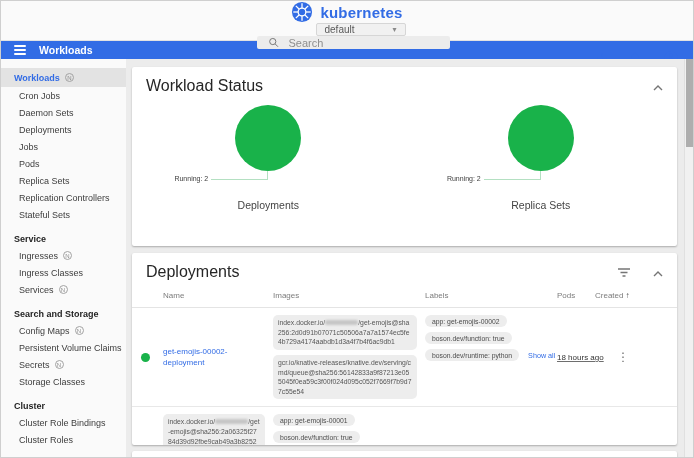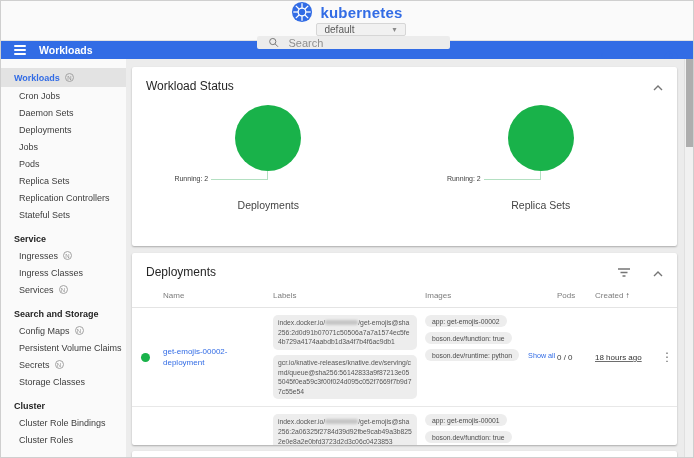--- a/index.html
+++ b/index.html
@@ -57,21 +57,21 @@
     margin-left:5px; width:9px; height:9px; border:1px solid #a3a3a3; border-radius:50%;
     font-size:6px; color:#8d8d8d; display:inline-flex; align-items:center;
     justify-content:center; font-weight:400; flex-shrink:0;
   }
   .main { flex:1; padding:8px 7px 0 6px; overflow:hidden; background:#ececec; }
   .scrolltrack { width:9px; background:#f1f1f1; border-left:1px solid #e0e0e0; position:relative; flex-shrink:0; cursor:pointer; }
   .scrollthumb { position:absolute; top:0; left:1px; width:7px; height:88px; background:#aeaeae; }
   
   .card { background:#fff; border-radius:2px; box-shadow:0 1px 2px rgba(0,0,0,.28); }
   .card-header { display:flex; align-items:center; padding:10px 14px 7px; }
-  .card-title { font-size:12px; color:#262626; }
+  .card-title { font-size:16px; color:#262626; }
   .card-actions { margin-left:auto; display:flex; align-items:center; gap:23px; }
   .card1 { height:179px; margin-bottom:7px; }
   .card2 { height:192px; margin-bottom:6px; overflow:hidden; }
   .card3 { height:28px; }
   
   .charts { display:flex; }
   .chart { flex:1; position:relative; height:130px; }
   .pie { width:66px; height:66px; border-radius:50%; background:#19b24a; margin:3px auto 0; }
   .connector {
     position:absolute; top:69px; right:50%; width:57px; height:9px;
@@ -288,22 +288,22 @@
                 <polyline points="1,5 5,1 9,5" fill="none" stroke="#757575" stroke-width="1.4"></polyline>
               </svg>
             </span>
           </div>
         </div>
 
         <div class="tbl">
 
           <div class="th"></div>
           <div class="th">Name</div>
+          <div class="th">Images</div>
           <div class="th">Labels</div>
-          <div class="th">Images</div>
           <div class="th">Pods</div>
           <div class="th">
             <span>Created</span><span class="sort-arrow">↑</span>
           </div>
           <div class="th"></div>
 
           <div class="td td-center">
               <span class="dot"></span>
             </div>
           <div class="td td-center">
@@ -319,23 +319,20 @@
               </div>
             <div class="label-row">
                 <span class="chip-label">boson.dev/function: true</span>
               </div>
             <div class="label-row">
               <span class="chip-label">boson.dev/runtime: python</span>
               <span class="show-all">Show all</span>
             </div>
           </div>
           <div class="td td-center">
-              <span>0 / 0</span>
-            </div>
-          <div class="td td-center">
               <span class="created-val">18 hours ago</span>
             </div>
           <div class="td td-center">
               <span class="kebab">⋮</span>
             </div>
 
           <div class="td td-center"></div>
           <div class="td td-center">
             
           </div>

